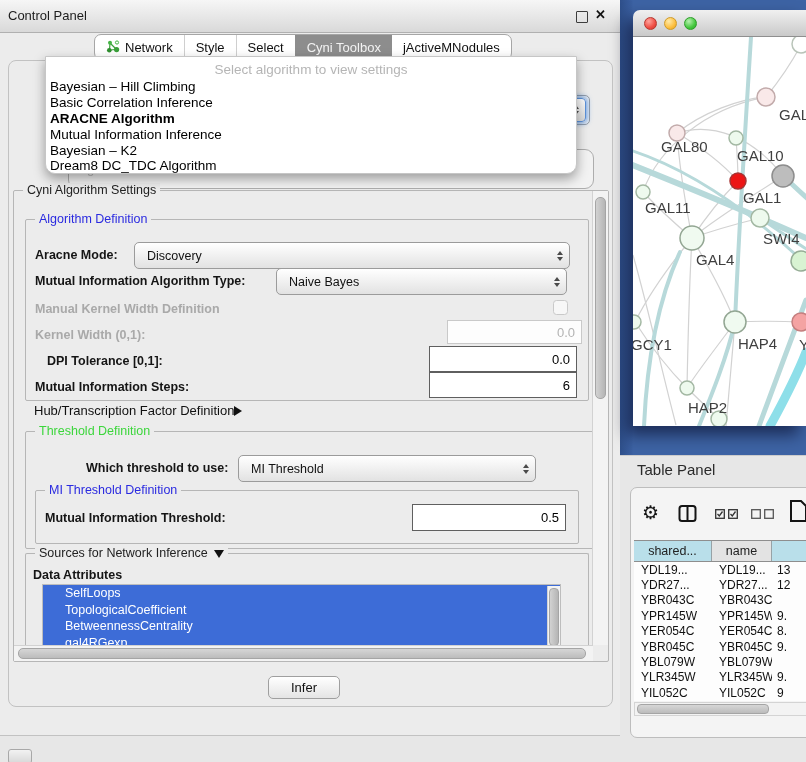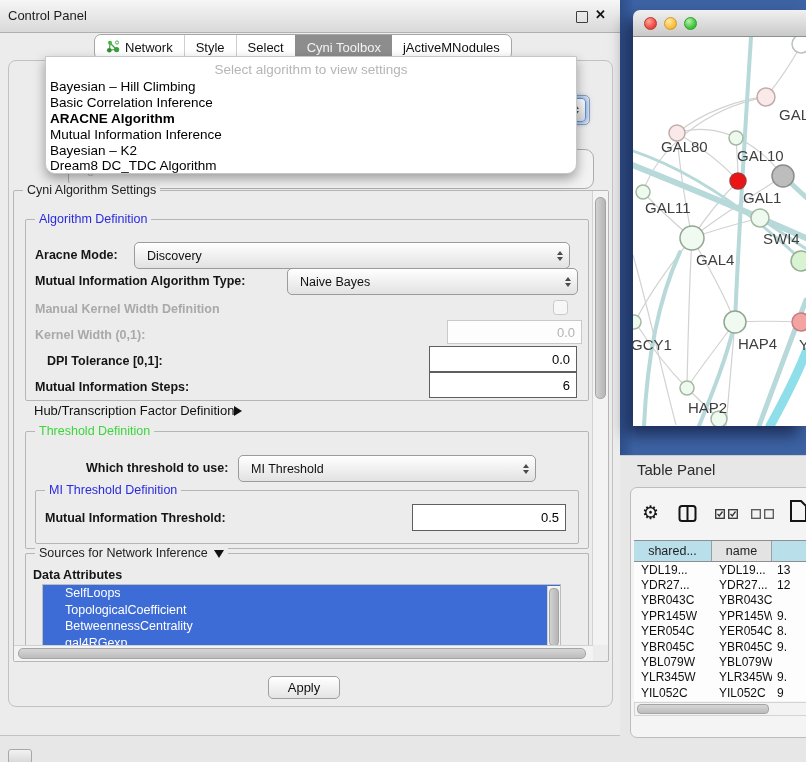--- a/index.html
+++ b/index.html
@@ -178,21 +178,21 @@
       <span class="legend blue">Algorithm Definition</span>
       <span class="blabel" style="left:9px;top:28px;">Aracne Mode:</span>
       <div class="combo" style="position:absolute;left:108px;top:22px;width:434px;height:25px;">
         <span class="ctext">Discovery</span>
         <span class="spin">
             <span class="tri-up"></span>
             <span class="tri-dn"></span>
           </span>
       </div>
       <span class="blabel" style="left:9px;top:54px;">Mutual Information Algorithm Type:</span>
-      <div class="combo" style="position:absolute;left:261px;top:48px;width:289px;height:25px;">
+      <div class="combo" style="position:absolute;left:250px;top:48px;width:289px;height:25px;">
         <span class="ctext">Naive Bayes</span>
         <span class="spin">
             <span class="tri-up"></span>
             <span class="tri-dn"></span>
           </span>
       </div>
       <span class="blabel disabled" style="left:9px;top:82px;">Manual Kernel Width Definition</span>
       <div id="mk-checkbox" style="left:527px;top:80px;"></div>
       <span class="blabel disabled" style="left:9px;top:108px;">Kernel Width (0,1):</span>
       <div class="field disabled" style="left:421px;top:100px;width:127px;height:22px;">
@@ -206,21 +206,21 @@
       <div class="field" style="left:403px;top:152px;width:140px;height:24px;">
         <span>6</span>
       </div>
     </div>
 
     <div class="expander" style="left:20px;top:212px;">
       <span>Hub/Transcription Factor Definition</span>
       <span class="tri-right"></span>
     </div>
 
-    <div class="group" style="position:absolute;left:11px;top:240px;width:562px;height:116px;">
+    <div class="group" style="position:absolute;left:11px;top:240px;width:562px;height:116px;padding-left:11px;">
       <span class="legend green">Threshold Definition</span>
       <span class="blabel" style="left:60px;top:29px;">Which threshold to use:</span>
       <div class="combo" style="position:absolute;left:212px;top:23px;width:296px;height:25px;">
         <span class="ctext">MI Threshold</span>
         <span class="spin">
             <span class="tri-up"></span>
             <span class="tri-dn"></span>
           </span>
       </div>
       <div class="group" style="position:absolute;left:9px;top:58px;width:542px;height:52px;">
@@ -247,21 +247,21 @@
     </div>
 
     <div class="vtrack" style="right:0;top:0;width:15px;height:454px;">
       <div class="thumb" style="left:2px;top:6px;width:9px;height:200px;"></div>
     </div>
     <div class="htrack" style="left:0;bottom:0;height:15px;width:579px;">
       <div class="hthumb" style="left:4px;top:2px;height:9px;width:566px;"></div>
     </div>
   </div>
 
-  <div class="abs" id="apply-btn">Apply</div>
+  <div class="abs" id="apply-btn">Infer</div>
 
 </div>
 
 <div class="abs" id="mini-btn"></div>
 
 <div class="abs" id="desktop-blue"></div>
 
 <div class="abs" id="net-window">
   <div id="net-titlebar">
     <div class="light red"></div>

